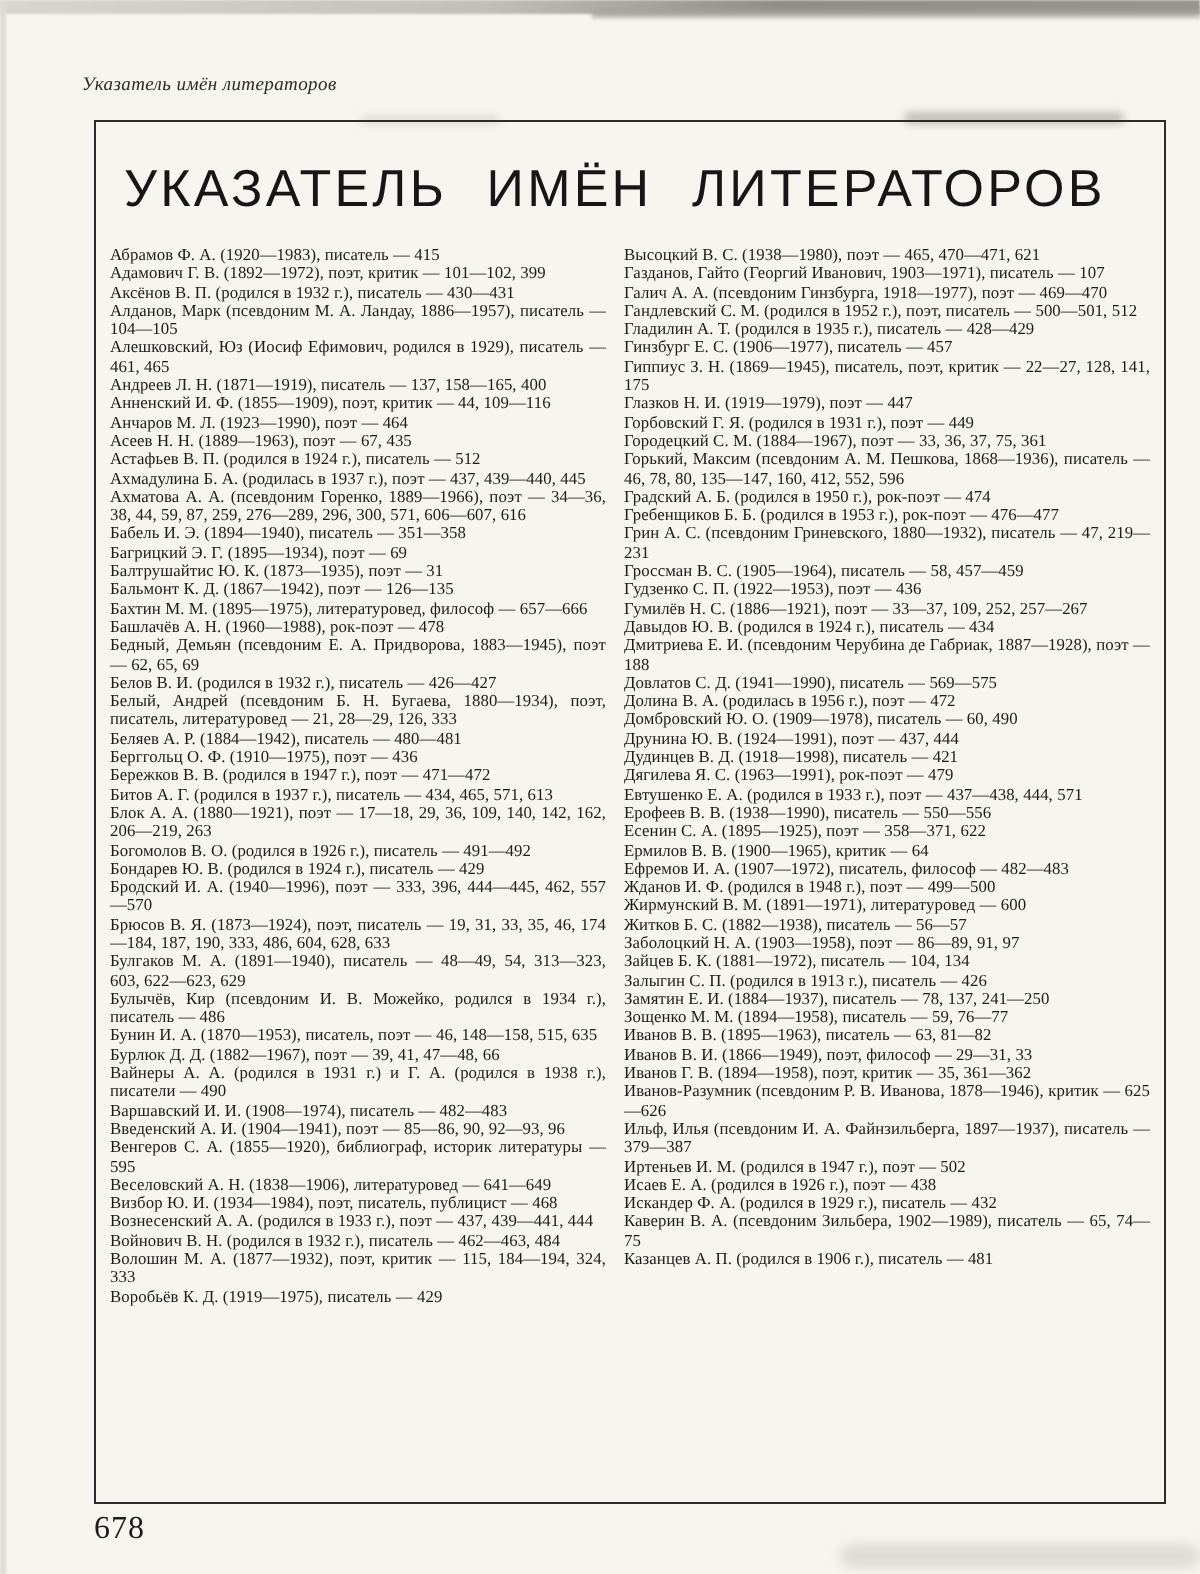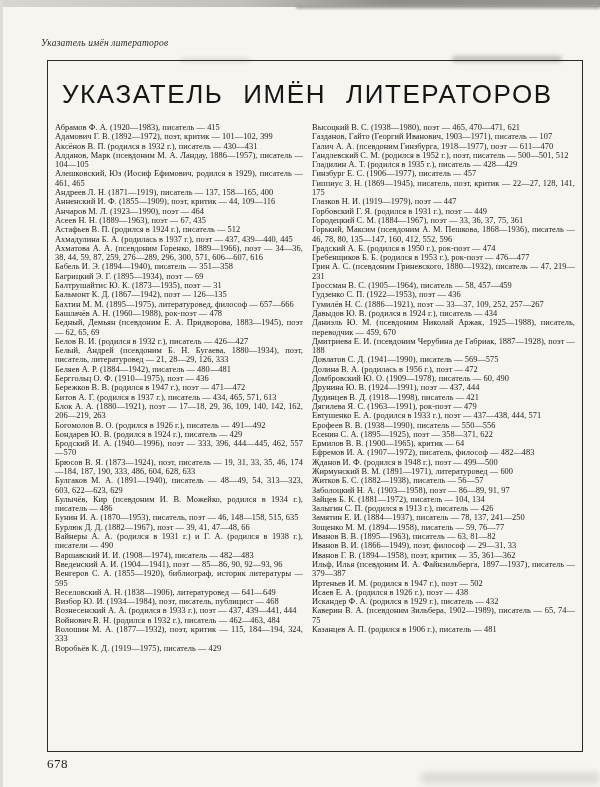--- a/index.html
+++ b/index.html
@@ -57,21 +57,21 @@
     font-size:8.4px;line-height:9.3px;letter-spacing:.05px;
     overflow:hidden;
   }
   .col-left{width:248px;}
   .col-right{width:263px;}
   .entry{
     margin:0;text-align:justify;
   }
   .page-number{
     position:absolute;left:47px;top:756px;
-    font-size:13px;letter-spacing:.5px;color:#1c1c1c;
+    font-size:16px;letter-spacing:.5px;color:#1c1c1c;
   }
 </style>
 </head>
 <body>
 
 <div class="scan-top"></div>
 <div class="scan-top2"></div>
 <div class="scan-left"></div>
 <div class="scan-smudge-a"></div>
 <div class="scan-smudge-b"></div>
@@ -125,37 +125,36 @@
         <div class="entry">Веселовский А. Н. (1838—1906), литературовед — 641—649</div>
         <div class="entry">Визбор Ю. И. (1934—1984), поэт, писатель, публицист — 468</div>
         <div class="entry">Вознесенский А. А. (родился в 1933 г.), поэт — 437, 439—441, 444</div>
         <div class="entry">Войнович В. Н. (родился в 1932 г.), писатель — 462—463, 484</div>
         <div class="entry">Волошин М. А. (1877—1932), поэт, критик — 115, 184—194, 324, 333</div>
         <div class="entry">Воробьёв К. Д. (1919—1975), писатель — 429</div>
       </div>
     <div class="col col-right">
         <div class="entry">Высоцкий В. С. (1938—1980), поэт — 465, 470—471, 621</div>
         <div class="entry">Газданов, Гайто (Георгий Иванович, 1903—1971), писатель — 107</div>
-        <div class="entry">Галич А. А. (псевдоним Гинзбурга, 1918—1977), поэт — 611—470</div>
+        <div class="entry">Галич А. А. (псевдоним Гинзбурга, 1918—1977), поэт — 469—470</div>
         <div class="entry">Гандлевский С. М. (родился в 1952 г.), поэт, писатель — 500—501, 512</div>
         <div class="entry">Гладилин А. Т. (родился в 1935 г.), писатель — 428—429</div>
         <div class="entry">Гинзбург Е. С. (1906—1977), писатель — 457</div>
         <div class="entry">Гиппиус З. Н. (1869—1945), писатель, поэт, критик — 22—27, 128, 141, 175</div>
         <div class="entry">Глазков Н. И. (1919—1979), поэт — 447</div>
         <div class="entry">Горбовский Г. Я. (родился в 1931 г.), поэт — 449</div>
         <div class="entry">Городецкий С. М. (1884—1967), поэт — 33, 36, 37, 75, 361</div>
         <div class="entry">Горький, Максим (псевдоним А. М. Пешкова, 1868—1936), писатель — 46, 78, 80, 135—147, 160, 412, 552, 596</div>
         <div class="entry">Градский А. Б. (родился в 1950 г.), рок-поэт — 474</div>
         <div class="entry">Гребенщиков Б. Б. (родился в 1953 г.), рок-поэт — 476—477</div>
         <div class="entry">Грин А. С. (псевдоним Гриневского, 1880—1932), писатель — 47, 219—231</div>
         <div class="entry">Гроссман В. С. (1905—1964), писатель — 58, 457—459</div>
         <div class="entry">Гудзенко С. П. (1922—1953), поэт — 436</div>
         <div class="entry">Гумилёв Н. С. (1886—1921), поэт — 33—37, 109, 252, 257—267</div>
         <div class="entry">Давыдов Ю. В. (родился в 1924 г.), писатель — 434</div>
-        <div class="entry">Даниэль Ю. М. (псевдоним Николай Аржак, 1925—1988), писатель, переводчик — 459, 670</div>
         <div class="entry">Дмитриева Е. И. (псевдоним Черубина де Габриак, 1887—1928), поэт — 188</div>
         <div class="entry">Довлатов С. Д. (1941—1990), писатель — 569—575</div>
         <div class="entry">Долина В. А. (родилась в 1956 г.), поэт — 472</div>
         <div class="entry">Домбровский Ю. О. (1909—1978), писатель — 60, 490</div>
         <div class="entry">Друнина Ю. В. (1924—1991), поэт — 437, 444</div>
         <div class="entry">Дудинцев В. Д. (1918—1998), писатель — 421</div>
         <div class="entry">Дягилева Я. С. (1963—1991), рок-поэт — 479</div>
         <div class="entry">Евтушенко Е. А. (родился в 1933 г.), поэт — 437—438, 444, 571</div>
         <div class="entry">Ерофеев В. В. (1938—1990), писатель — 550—556</div>
         <div class="entry">Есенин С. А. (1895—1925), поэт — 358—371, 622</div>
@@ -165,20 +164,21 @@
         <div class="entry">Жирмунский В. М. (1891—1971), литературовед — 600</div>
         <div class="entry">Житков Б. С. (1882—1938), писатель — 56—57</div>
         <div class="entry">Заболоцкий Н. А. (1903—1958), поэт — 86—89, 91, 97</div>
         <div class="entry">Зайцев Б. К. (1881—1972), писатель — 104, 134</div>
         <div class="entry">Залыгин С. П. (родился в 1913 г.), писатель — 426</div>
         <div class="entry">Замятин Е. И. (1884—1937), писатель — 78, 137, 241—250</div>
         <div class="entry">Зощенко М. М. (1894—1958), писатель — 59, 76—77</div>
         <div class="entry">Иванов В. В. (1895—1963), писатель — 63, 81—82</div>
         <div class="entry">Иванов В. И. (1866—1949), поэт, философ — 29—31, 33</div>
         <div class="entry">Иванов Г. В. (1894—1958), поэт, критик — 35, 361—362</div>
+        <div class="entry">Иванов-Разумник (псевдоним Р. В. Иванова, 1878—1946), критик — 625—626</div>
         <div class="entry">Ильф, Илья (псевдоним И. А. Файнзильберга, 1897—1937), писатель — 379—387</div>
         <div class="entry">Иртеньев И. М. (родился в 1947 г.), поэт — 502</div>
         <div class="entry">Исаев Е. А. (родился в 1926 г.), поэт — 438</div>
         <div class="entry">Искандер Ф. А. (родился в 1929 г.), писатель — 432</div>
         <div class="entry">Каверин В. А. (псевдоним Зильбера, 1902—1989), писатель — 65, 74—75</div>
         <div class="entry">Казанцев А. П. (родился в 1906 г.), писатель — 481</div>
       </div>
   </div>
 </div>
 

